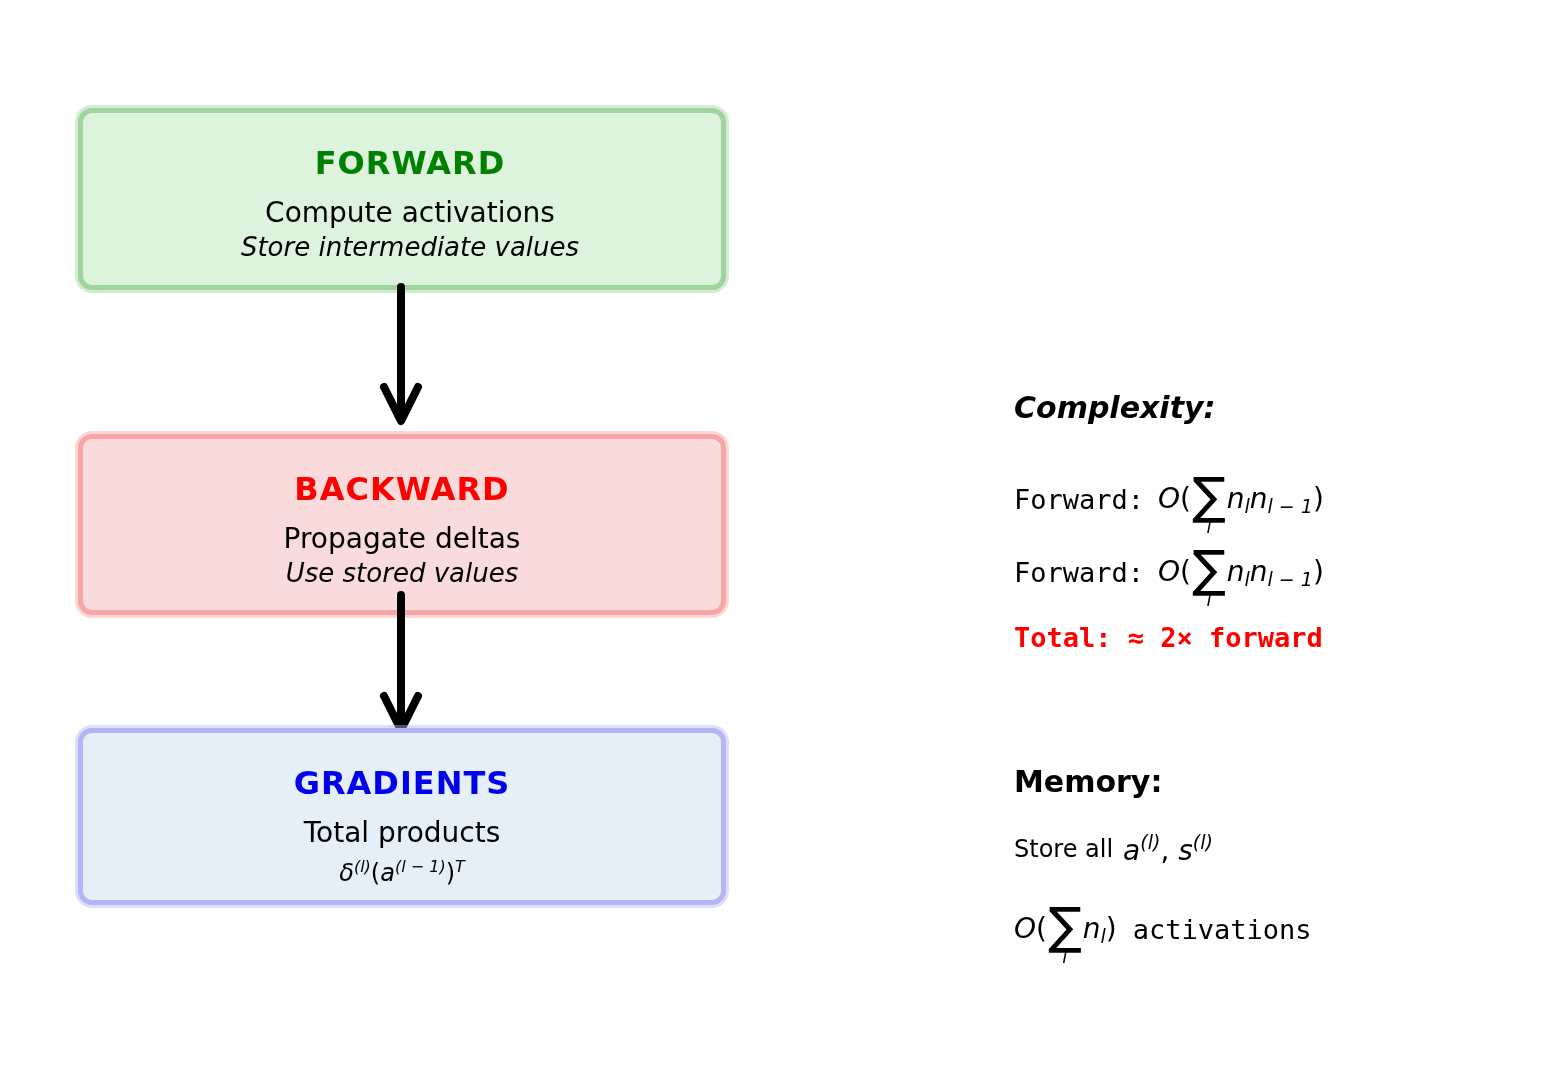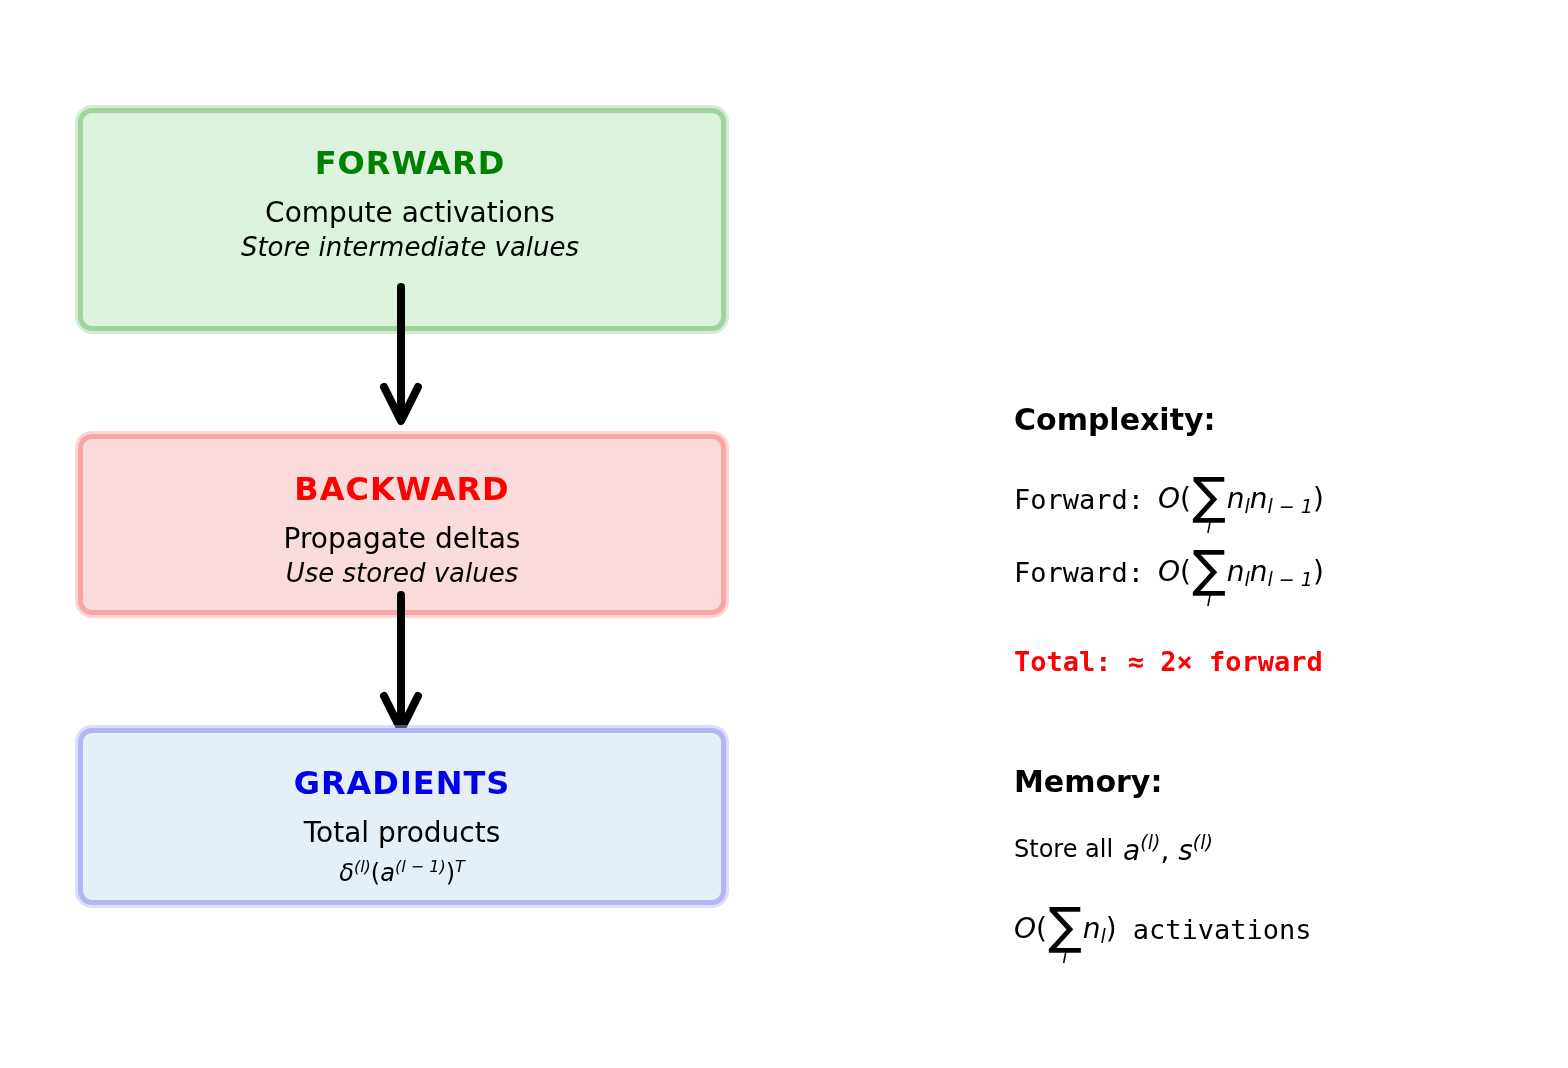--- a/index.html
+++ b/index.html
@@ -10,21 +10,21 @@
     color: var(--body-text, #000);
     overflow:hidden;
   }
 
   
   .box {
     position:absolute; left:78px; width:648px; box-sizing:border-box;
     border:5px solid; border-radius:14px; text-align:center;
     padding-top:30px;
   }
-  .box-forward  { top:108px; height:223px; background:var(--forward-fill);  border-color:var(--forward-border);
+  .box-forward  { top:108px; height:182px; background:var(--forward-fill);  border-color:var(--forward-border);
                   box-shadow:0 0 0 3px var(--forward-halo);padding-left:16px; }
   .box-backward { top:434px; height:181px; background:var(--backward-fill); border-color:var(--backward-border);
                   box-shadow:0 0 0 3px var(--backward-halo); }
   .box-gradients{ top:728px; height:177px; background:var(--gradients-fill);border-color:var(--gradients-border);
                   box-shadow:0 0 0 3px var(--gradients-halo); }
 
   .box-title { font-size:32px; font-weight:bold; line-height:40px; letter-spacing:1px; }
   .box-forward  .box-title { color:var(--forward-title); }
   .box-backward .box-title { color:var(--backward-title); }
   .box-gradients .box-title{ color:var(--gradients-title); }
@@ -52,21 +52,21 @@
   .msup { font-size:19px; font-style:italic; vertical-align:11px; }
 
   .sum-wrap {
     display:inline-flex; flex-direction:column; align-items:center;
     vertical-align:middle; transform:translateY(6px); margin:0 1px;
   }
   .sum-glyph { font-size:50px; line-height:42px; font-style:normal; }
   .sum-sub   { font-size:18px; line-height:18px; font-style:italic; margin-top:1px; }
 
   .rc-total {
-    position:absolute; left:1014px; top:644px;
+    position:absolute; left:1014px; top:620px;
     font-family:"DejaVu Sans Mono","Liberation Mono",monospace;
     font-size:27px; font-weight:bold; line-height:36px; color:var(--total-text,#f00);
     white-space:pre;
   }
   .sans28 { font-size:24px; }
 </style>
 </head>
 <body>
 
 <div class="canvas">
@@ -92,21 +92,21 @@
     <line x1="22" y1="4" x2="22" y2="135"></line>
     <polyline points="5,105 22,139 39,105"></polyline>
   </svg>
 
   <div class="box box-gradients">
     <div class="box-title">GRADIENTS</div>
     <div class="box-sub">Total products</div>
     <div class="box-formula"><span class="it">δ</span><span class="g-sup it">(l)</span><span>(</span><span class="it">a</span><span class="g-sup it">(l − 1)</span><span>)</span><span class="g-sup it">T</span></div>
   </div>
 
-  <div class="rc-heading" style="top:400px;">Complexity:</div>
+  <div class="rc-heading" style="top:388px;font-style:italic;">Complexity:</div>
 
   <div class="rc-row" style="top:464px; height:70px;">
     <span class="mono">Forward:</span>
     <span class="math"><span class="it">O</span><span>(</span><span class="sum-wrap">
           <span class="sum-glyph">∑</span>
           <span class="sum-sub">l</span>
         </span><span class="it">n</span><span class="msub">l</span><span class="it">n</span><span class="msub">l − 1</span><span>)</span></span>
   </div>
 
   <div class="rc-row" style="top:537px; height:70px;">

